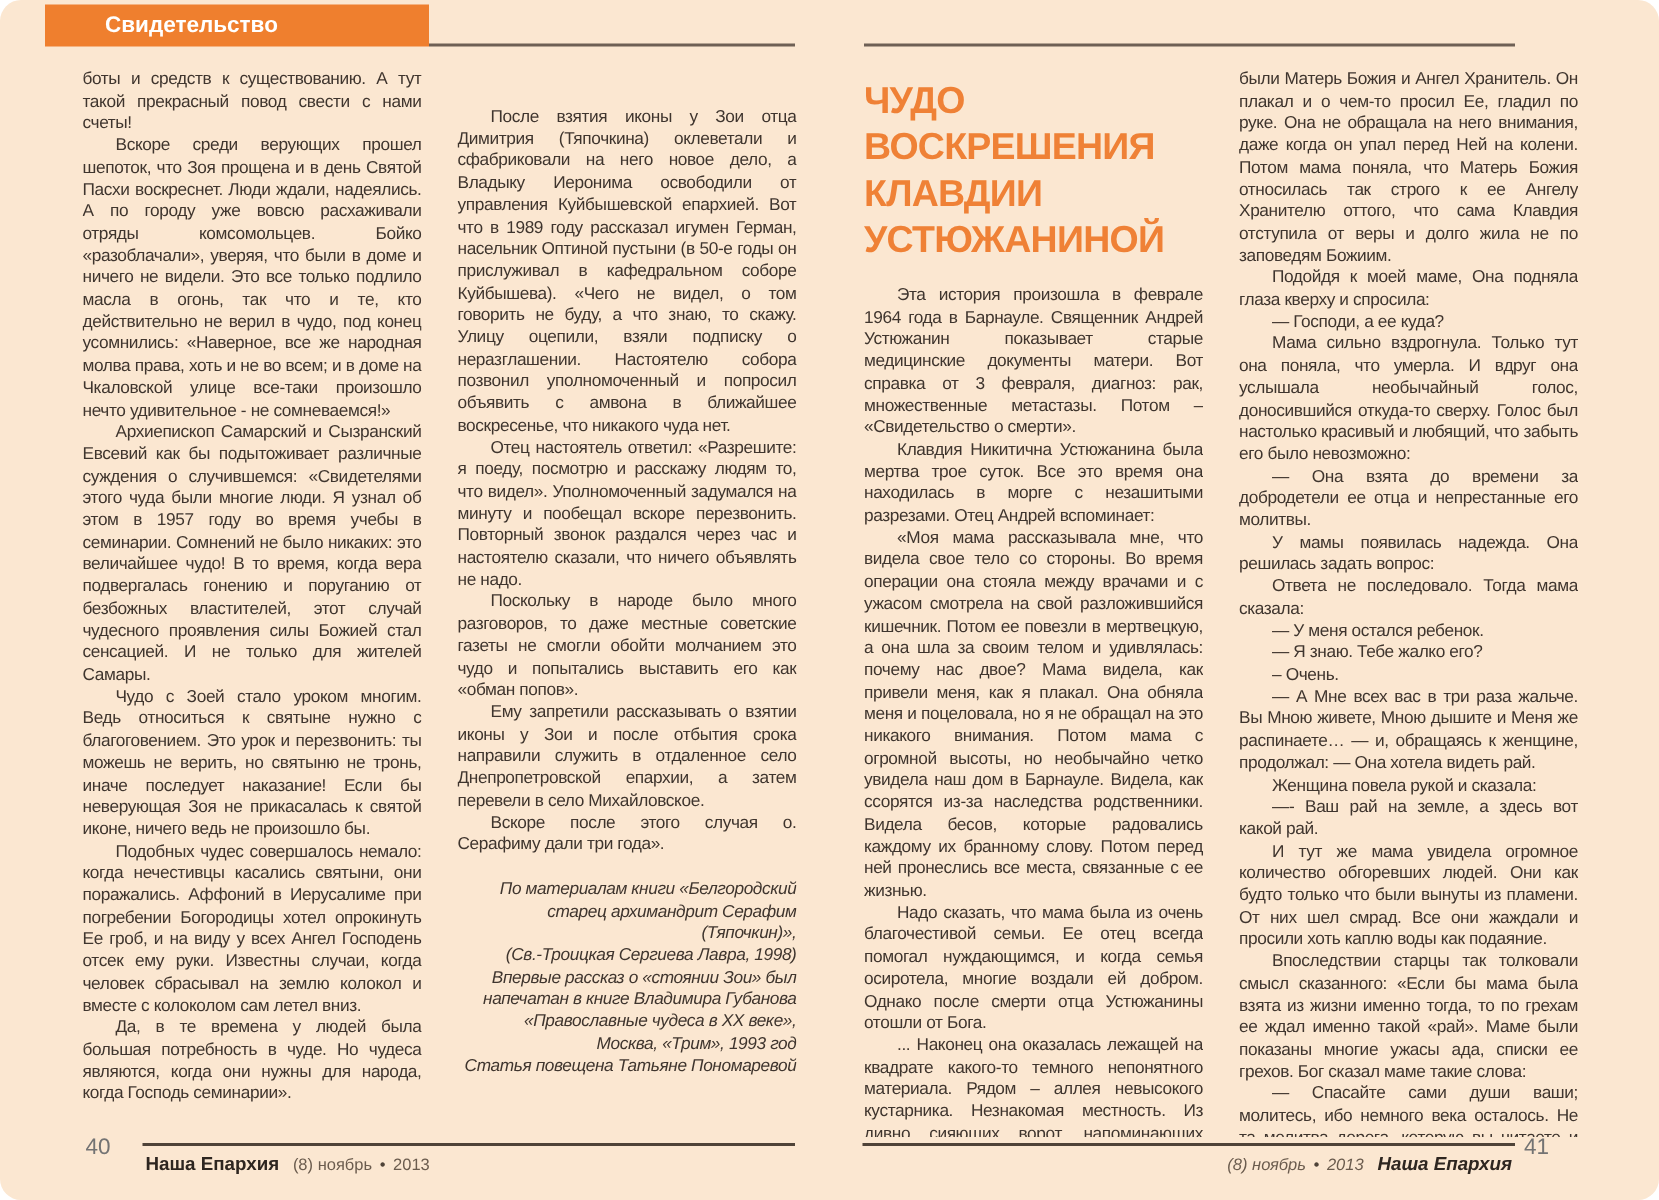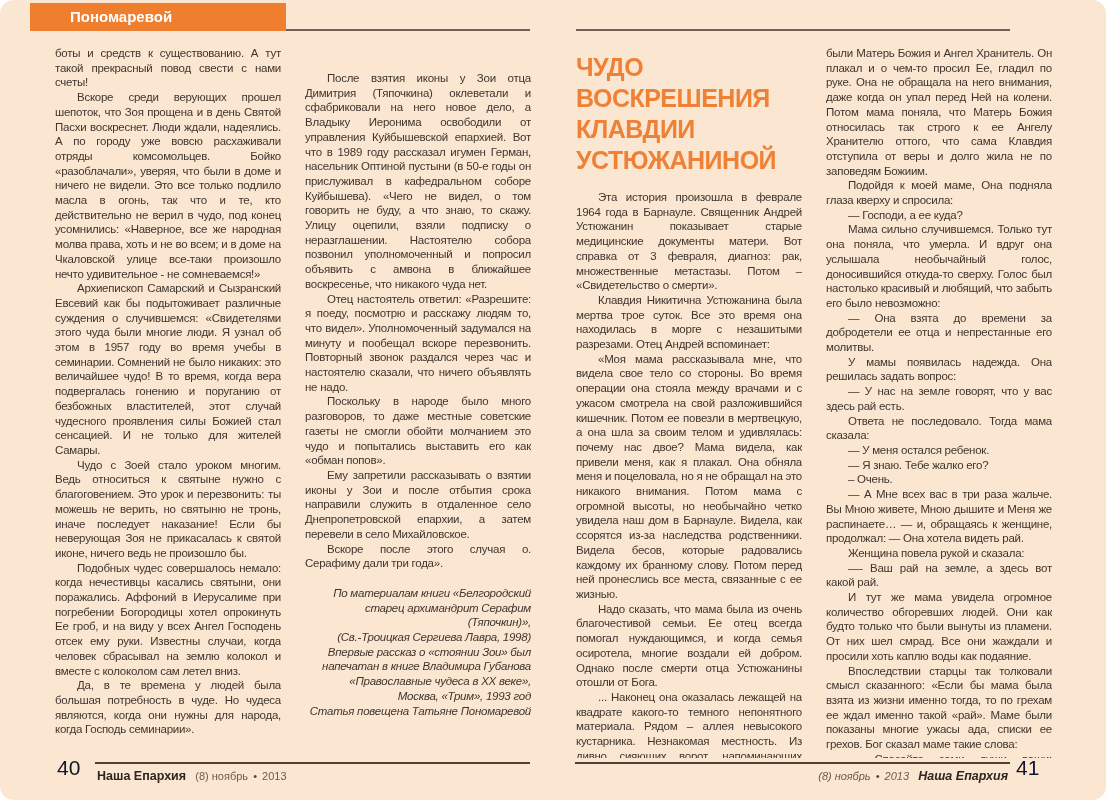--- a/index.html
+++ b/index.html
@@ -15,38 +15,38 @@
   .col{position:absolute;top:46px;width:226px;height:712px;overflow:hidden;color:#3f352e;}
   .col1{left:55px;} .col2{left:305px;margin-top:25px;} .col3{left:576px;} .col4{left:826px;}
   .para{margin:0;font-size:11.5px;line-height:14.7px;letter-spacing:-0.25px;
     text-align:justify;text-indent:22px;}
   .flush{text-indent:0;}
   .credit{font-style:italic;text-align:right;text-indent:0;}
   .gap{margin-top:15px;}
   .article-title{color:#ef8136;font-weight:bold;font-size:25px;line-height:31px;
     letter-spacing:-0.5px;margin:6px 0 14px 0;text-transform:uppercase;}
   
-  .pageno{position:absolute;top:756px;font-size:21px;color:#0f172a;text-align:right;}
+  .pageno{position:absolute;top:756px;font-size:15px;color:#737373;text-align:right;}
   .pageno.left{left:57px;} .pageno.right{left:1016px;}
   .rule-foot{position:absolute;top:762px;height:2px;background:#4f4338;}
   .rule-foot.left{left:95px;width:435px;}
   .rule-foot.right{left:575px;width:435px;}
   .footline{position:absolute;top:769px;font-size:11px;color:#6b5c4e;white-space:nowrap;}
   .footline.left{left:97px;} .footline.right{right:98px;text-align:right;font-style:italic;}
   .mag-name{font-weight:bold;font-size:12.5px;color:#2e2620;}
   .issue{font-size:11px;color:#6b5c4e;}
   .dot{color:#4f4338;padding:0 2px;}
 </style>
 </head>
 <body>
 
 <div class="spread">
 
   <div class="section-tab">
-    <span>Пономаревой</span>
+    <span>Свидетельство</span>
   </div>
   <div class="rule-top left"></div>
   <div class="rule-top right"></div>
 
   <div class="col col1">
       <p class="para flush">боты и средств к существованию. А тут такой прекрасный повод свести с нами счеты!</p>
       <p class="para">Вскоре среди верующих прошел шепоток, что Зоя прощена и в день Святой Пасхи воскреснет. Люди ждали, надеялись. А по городу уже вовсю расхаживали отряды комсомольцев. Бойко «разоблачали», уверяя, что были в доме и ничего не видели. Это все только подлило масла в огонь, так что и те, кто действительно не верил в чудо, под конец усомнились: «Наверное, все же народная молва права, хоть и не во всем; и в доме на Чкаловской улице все-таки произошло нечто удивительное - не сомневаемся!»</p>
       <p class="para">Архиепископ Самарский и Сызранский Евсевий как бы подытоживает различные суждения о случившемся: «Свидетелями этого чуда были многие люди. Я узнал об этом в 1957 году во время учебы в семинарии. Сомнений не было никаких: это величайшее чудо! В то время, когда вера подвергалась гонению и поруганию от безбожных властителей, этот случай чудесного проявления силы Божией стал сенсацией. И не только для жителей Самары.</p>
       <p class="para">Чудо с Зоей стало уроком многим. Ведь относиться к святыне нужно с благоговением. Это урок и перезвонить: ты можешь не верить, но святыню не тронь, иначе последует наказание! Если бы неверующая Зоя не прикасалась к святой иконе, ничего ведь не произошло бы.</p>
       <p class="para">Подобных чудес совершалось немало: когда нечестивцы касались святыни, они поражались. Аффоний в Иерусалиме при погребении Богородицы хотел опрокинуть Ее гроб, и на виду у всех Ангел Господень отсек ему руки. Известны случаи, когда человек сбрасывал на землю колокол и вместе с колоколом сам летел вниз.</p>
@@ -72,24 +72,23 @@
         <p class="para">Клавдия Никитична Устюжанина была мертва трое суток. Все это время она находилась в морге с незашитыми разрезами. Отец Андрей вспоминает:</p>
         <p class="para">«Моя мама рассказывала мне, что видела свое тело со стороны. Во время операции она стояла между врачами и с ужасом смотрела на свой разложившийся кишечник. Потом ее повезли в мертвецкую, а она шла за своим телом и удивлялась: почему нас двое? Мама видела, как привели меня, как я плакал. Она обняла меня и поцеловала, но я не обращал на это никакого внимания. Потом мама с огромной высоты, но необычайно четко увидела наш дом в Барнауле. Видела, как ссорятся из-за наследства родственники. Видела бесов, которые радовались каждому их бранному слову. Потом перед ней пронеслись все места, связанные с ее жизнью.</p>
         <p class="para">Надо сказать, что мама была из очень благочестивой семьи. Ее отец всегда помогал нуждающимся, и когда семья осиротела, многие воздали ей добром. Однако после смерти отца Устюжанины отошли от Бога.</p>
         <p class="para">... Наконец она оказалась лежащей на квадрате какого-то темного непонятного материала. Рядом – аллея невысокого кустарника. Незнакомая местность. Из дивно сияющих ворот, напоминающих алтарные, показалась красивая, очень высокая строгая женщина. Рядом с женщиной шел подросток. Потом в Троице-Сергиевой лавре ей пояснили, что это</p>
       </div>
   </div>
   <div class="col col4">
       <p class="para flush">были Матерь Божия и Ангел Хранитель. Он плакал и о чем-то просил Ее, гладил по руке. Она не обращала на него внимания, даже когда он упал перед Ней на колени. Потом мама поняла, что Матерь Божия относилась так строго к ее Ангелу Хранителю оттого, что сама Клавдия отступила от веры и долго жила не по заповедям Божиим.</p>
       <p class="para">Подойдя к моей маме, Она подняла глаза кверху и спросила:</p>
       <p class="para">— Господи, а ее куда?</p>
-      <p class="para">Мама сильно случившемся. Только тут она поняла, что умерла. И вдруг она услышала необычайный голос, доносившийся откуда-то сверху. Голос был настолько красивый и любящий, что забыть его было невозможно:</p>
+      <p class="para">Мама сильно вздрогнула. Только тут она поняла, что умерла. И вдруг она услышала необычайный голос, доносившийся откуда-то сверху. Голос был настолько красивый и любящий, что забыть его было невозможно:</p>
       <p class="para">— Она взята до времени за добродетели ее отца и непрестанные его молитвы.</p>
       <p class="para">У мамы появилась надежда. Она решилась задать вопрос:</p>
-      <p class="para">— У нас на земле говорят, что у вас здесь рай есть.</p>
       <p class="para">Ответа не последовало. Тогда мама сказала:</p>
       <p class="para">— У меня остался ребенок.</p>
       <p class="para">— Я знаю. Тебе жалко его?</p>
       <p class="para">– Очень.</p>
       <p class="para">— А Мне всех вас в три раза жальче. Вы Мною живете, Мною дышите и Меня же распинаете… — и, обращаясь к женщине, продолжал: — Она хотела видеть рай.</p>
       <p class="para">Женщина повела рукой и сказала:</p>
       <p class="para">—- Ваш рай на земле, а здесь вот какой рай.</p>
       <p class="para">И тут же мама увидела огромное количество обгоревших людей. Они как будто только что были вынуты из пламени. От них шел смрад. Все они жаждали и просили хоть каплю воды как подаяние.</p>
       <p class="para">Впоследствии старцы так толковали смысл сказанного: «Если бы мама была взята из жизни именно тогда, то по грехам ее ждал именно такой «рай». Маме были показаны многие ужасы ада, списки ее грехов. Бог сказал маме такие слова:</p>
       <p class="para">— Спасайте сами души ваши; молитесь, ибо немного века осталось. Не та молитва дорога, которую вы читаете и которая вы-</p>

